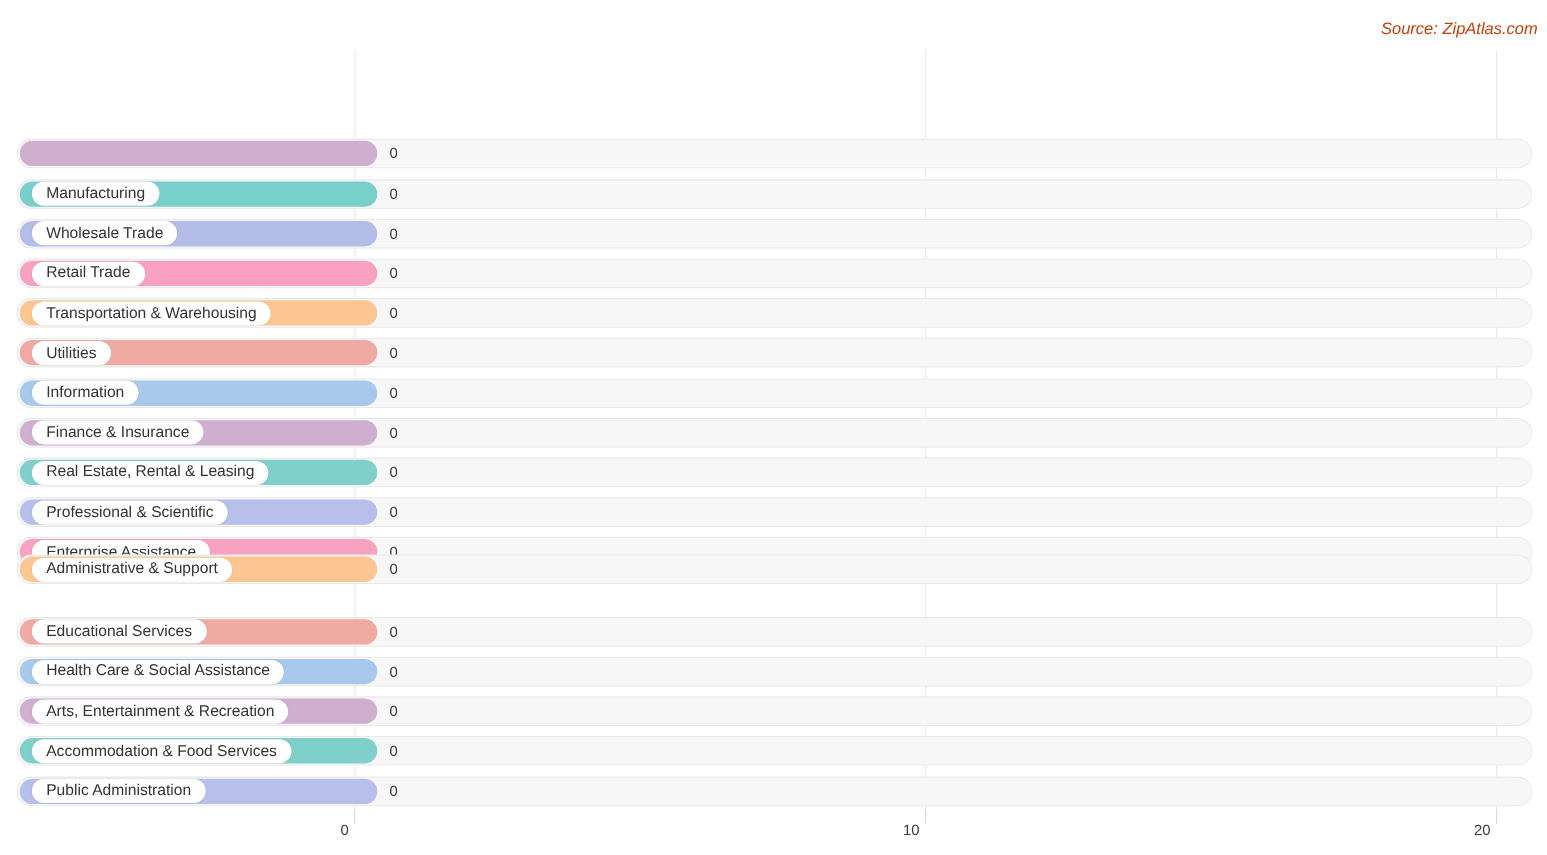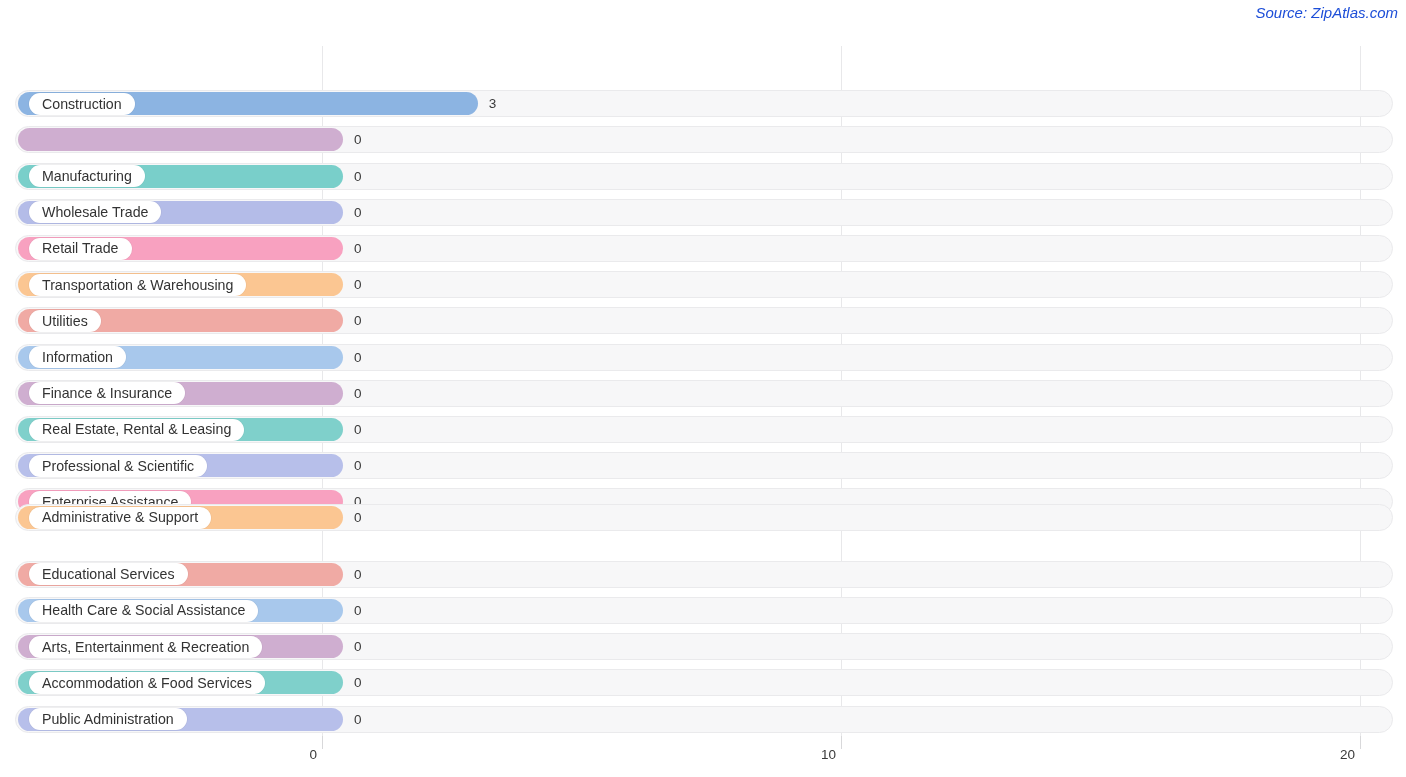--- a/index.html
+++ b/index.html
@@ -28,24 +28,24 @@
     left: 8px;
     top: 10px;
     font-size: 19.5px;
     letter-spacing: 0.2px;
     color: #2b2b2b;
     white-space: nowrap;
   }
   #source-label {
     position: absolute;
     right: 8px;
-    top: 4px;
+    top: 18px;
     font-size: 15px;
     font-style: italic;
-    color: #1d4ed8;
+    color: #c2410c;
     white-space: nowrap;
   }
 
   
   #plot {
     position: absolute;
     left: 0;
     top: 46px;
     width: 1406px;
     height: 690px;
@@ -166,28 +166,20 @@
   <div id="source-label">Source: ZipAtlas.com</div>
 </div>
 
 <div id="plot">
   <div id="gridlines">
       <div class="gridline" style="left: 322px;"></div>
       <div class="gridline" style="left: 841px;"></div>
       <div class="gridline" style="left: 1360px;"></div>
     </div>
   <div id="rows">
-      <div class="row" style="top: 40.2px;">
-        <div class="track"></div>
-        <div class="bar" style="width: 459.7px; background: rgb(140, 180, 226);"></div>
-        <div class="label-pill">
-          <span>Construction</span>
-        </div>
-        <div class="value-out" style="left: 488.7px;">3</div>
-      </div>
       <div class="row" style="top: 76.4px;">
         <div class="track"></div>
         <div class="bar" style="width: 325px; background: rgb(207, 174, 208);"></div>
         <div class="value-out" style="left: 354px;">0</div>
       </div>
       <div class="row" style="top: 112.6px;">
         <div class="track"></div>
         <div class="bar" style="width: 325px; background: rgb(121, 207, 202);"></div>
         <div class="label-pill">
           <span>Manufacturing</span>

